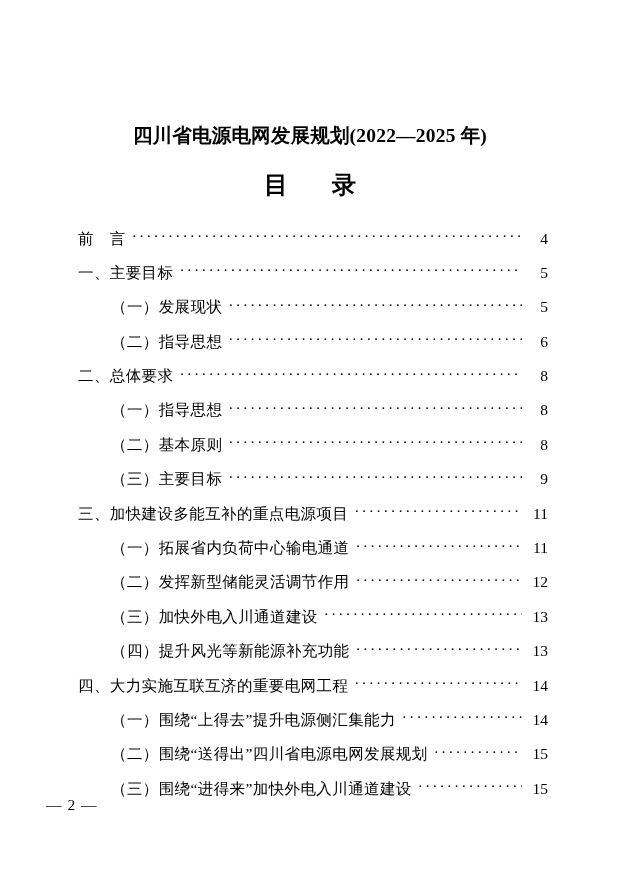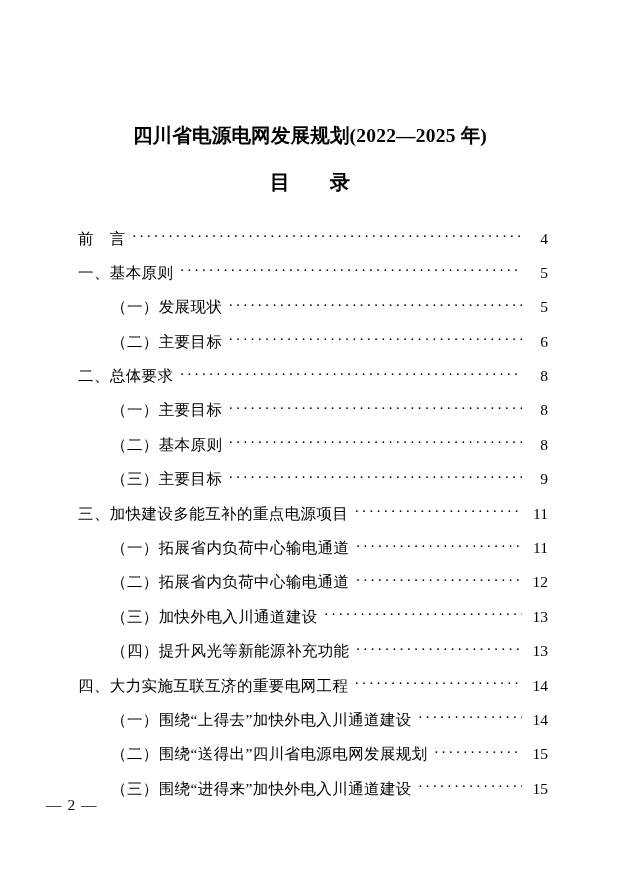--- a/index.html
+++ b/index.html
@@ -26,21 +26,21 @@
     text-align: center;
     font-size: 19.5px;
     font-weight: bold;
     letter-spacing: 0.2px;
     margin: 0;
     padding-top: 124px;
     line-height: 1.2;
   }
   .toc-heading {
     text-align: center;
-    font-size: 20px;
+    font-size: 24px;
     font-weight: bold;
     letter-spacing: 10px;
     margin: 0;
     padding-top: 22px;
     padding-left: 10px;
   }
   .toc {
     margin: 0;
     padding: 0;
     list-style: none;
@@ -111,41 +111,41 @@
 
   <h2 class="toc-heading">目　录</h2>
 
   <ul class="toc" id="toc-list">
       <li class="toc-item level1">
         <span class="label">前　言</span>
         <span class="leader"></span>
         <span class="page-no">4</span>
       </li>
       <li class="toc-item level1">
-        <span class="label">一、基本原则</span>
+        <span class="label">一、主要目标</span>
         <span class="leader"></span>
         <span class="page-no">5</span>
       </li>
       <li class="toc-item level2">
         <span class="label">（一）发展现状</span>
         <span class="leader"></span>
         <span class="page-no">5</span>
       </li>
       <li class="toc-item level2">
-        <span class="label">（二）主要目标</span>
+        <span class="label">（二）指导思想</span>
         <span class="leader"></span>
         <span class="page-no">6</span>
       </li>
       <li class="toc-item level1">
         <span class="label">二、总体要求</span>
         <span class="leader"></span>
         <span class="page-no">8</span>
       </li>
       <li class="toc-item level2">
-        <span class="label">（一）主要目标</span>
+        <span class="label">（一）指导思想</span>
         <span class="leader"></span>
         <span class="page-no">8</span>
       </li>
       <li class="toc-item level2">
         <span class="label">（二）基本原则</span>
         <span class="leader"></span>
         <span class="page-no">8</span>
       </li>
       <li class="toc-item level2">
         <span class="label">（三）主要目标</span>
@@ -156,41 +156,41 @@
         <span class="label">三、加快建设多能互补的重点电源项目</span>
         <span class="leader"></span>
         <span class="page-no">11</span>
       </li>
       <li class="toc-item level2">
         <span class="label">（一）拓展省内负荷中心输电通道</span>
         <span class="leader"></span>
         <span class="page-no">11</span>
       </li>
       <li class="toc-item level2">
-        <span class="label">（二）拓展省内负荷中心输电通道</span>
+        <span class="label">（二）发挥新型储能灵活调节作用</span>
         <span class="leader"></span>
         <span class="page-no">12</span>
       </li>
       <li class="toc-item level2">
         <span class="label">（三）加快外电入川通道建设</span>
         <span class="leader"></span>
         <span class="page-no">13</span>
       </li>
       <li class="toc-item level2">
         <span class="label">（四）提升风光等新能源补充功能</span>
         <span class="leader"></span>
         <span class="page-no">13</span>
       </li>
       <li class="toc-item level1">
         <span class="label">四、大力实施互联互济的重要电网工程</span>
         <span class="leader"></span>
         <span class="page-no">14</span>
       </li>
       <li class="toc-item level2">
-        <span class="label">（一）围绕“上得去”加快外电入川通道建设</span>
+        <span class="label">（一）围绕“上得去”提升电源侧汇集能力</span>
         <span class="leader"></span>
         <span class="page-no">14</span>
       </li>
       <li class="toc-item level2">
         <span class="label">（二）围绕“送得出”四川省电源电网发展规划</span>
         <span class="leader"></span>
         <span class="page-no">15</span>
       </li>
       <li class="toc-item level2">
         <span class="label">（三）围绕“进得来”加快外电入川通道建设</span>

